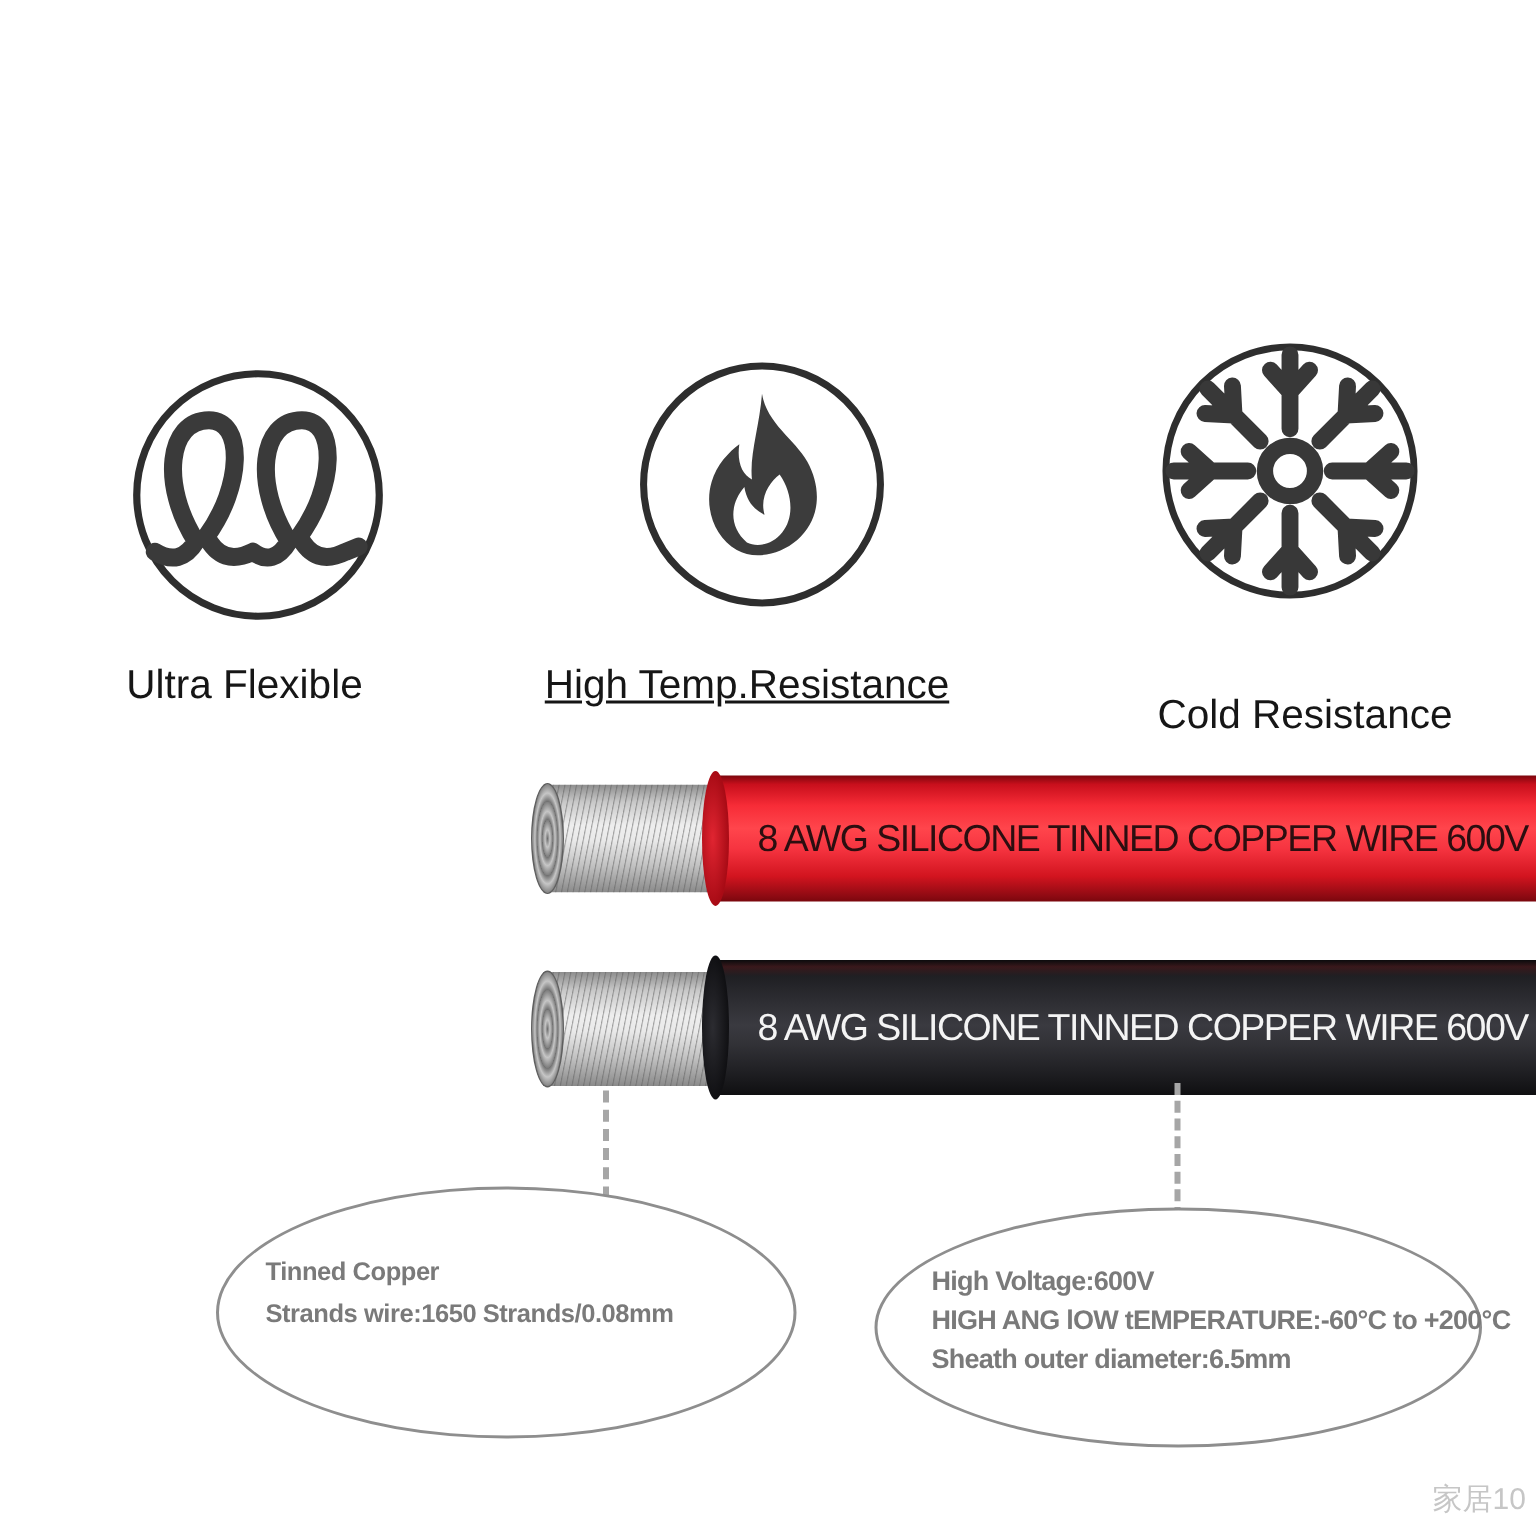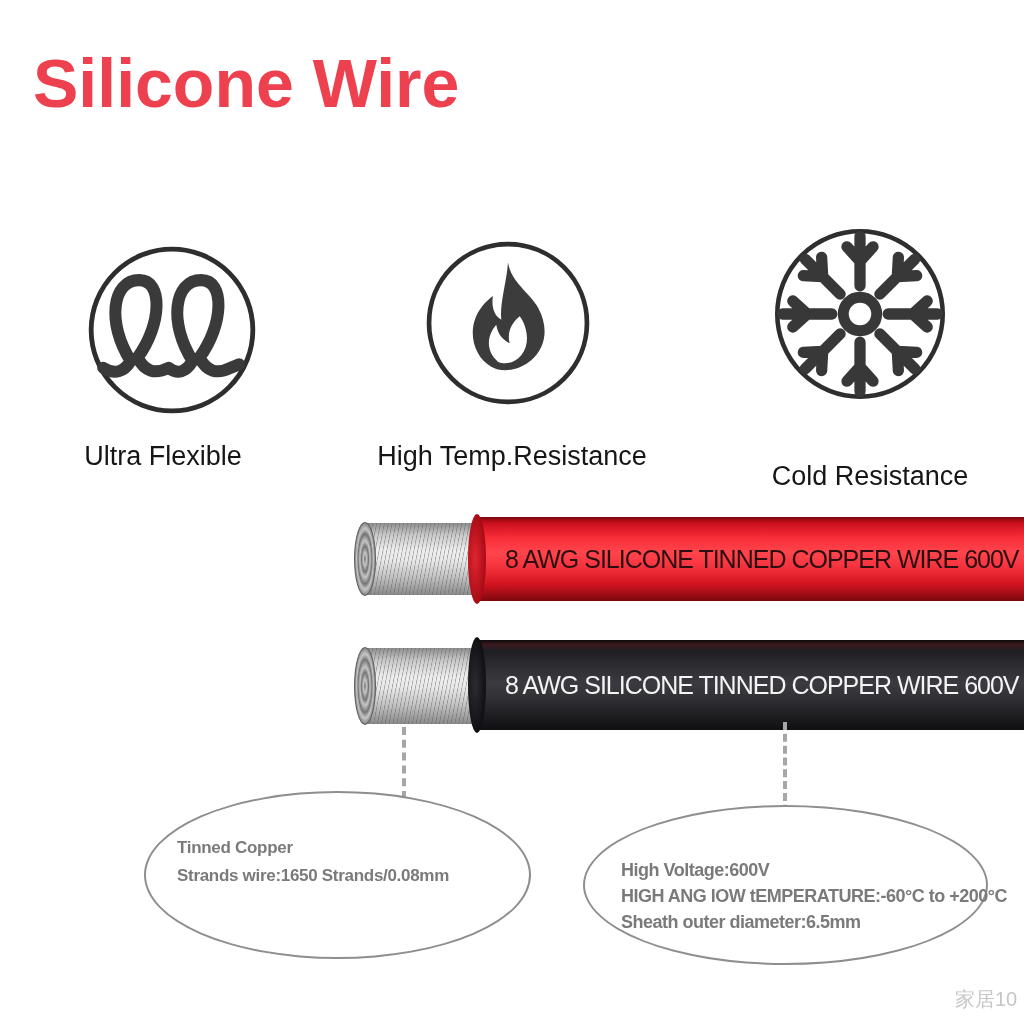--- a/index.html
+++ b/index.html
@@ -65,53 +65,52 @@
   }
   
   .bubble{
     position:absolute;border:2px solid #8e8e8e;border-radius:50%;
     background:#ffffff;box-sizing:border-box;
   }
   .bubble-text{
     position:absolute;color:#7a7a7a;font-weight:bold;white-space:nowrap;
   }
   .bubble-text-left{left:177px;top:834px;font-size:17px;line-height:28px;letter-spacing:-0.3px;}
-  .bubble-text-right{left:621px;top:841px;font-size:18px;line-height:26px;letter-spacing:-0.5px;margin-top:16px;}
+  .bubble-text-right{left:621px;top:841px;font-size:18px;line-height:26px;letter-spacing:-0.5px;}
   
   .watermark{
     position:absolute;left:955px;top:986px;font-size:20px;color:#c6c6c6;
   }
 </style>
 </head>
 <body>
 
 <div id="stage">
 
-  <div class="page-title">Silicone Wire</div>
 
   <div class="feature-circle" style="left:86px;top:244px;">
     <span>
       <svg width="172" height="172" viewBox="0 0 100 100">
         <circle cx="50" cy="50" r="47" fill="none" stroke="#2e2e2e" stroke-width="2.8"></circle>
         <path d="M 10 72 Q 20 78 26 68 C 12 46 15 21 31 21 C 45 21 44 47 30 66 Q 36 78 48 72 Q 56 78 62 68 C 48 46 51 21 67 21 C 81 21 80 47 66 66 Q 72 78 84 72 L 89 70" fill="none" stroke="#3a3a3a" stroke-width="7" stroke-linecap="round" stroke-linejoin="round"></path>
       </svg>
     </span>
   </div>
   <div class="feature-label" style="left:163px;">Ultra Flexible</div>
 
   <div class="feature-circle" style="left:424px;top:239px;">
     <span>
       <svg width="168" height="168" viewBox="0 0 100 100">
         <circle cx="50" cy="50" r="47" fill="none" stroke="#2e2e2e" stroke-width="2.8"></circle>
         <path d="M 50 14 C 52 26 63 32 68 41 C 74 52 73 64 64 72 C 57 78 47 80 40 76 C 31 71 27 59 30 49 C 32 42 37 37 41 34 C 40 41 42 46 46 48 C 45 38 49 27 50 14 Z" fill="#3c3c3c"></path>
         <path d="M 44 73 C 37 67 37 58 43 51 C 44 57 47 60 51 62 C 49 55 53 49 57 46 C 62 53 63 63 58 69 C 54 74 48 75 44 73 Z" fill="#ffffff"></path>
       </svg>
     </span>
   </div>
-  <div class="feature-label" style="left:512px;">High Temp.Resistance</div>
+  <div class="feature-label" style="left:498px;text-decoration:underline;">High Temp.Resistance</div>
 
   <div class="feature-circle" style="left:772px;top:226px;">
     <span>
       <svg width="176" height="176" viewBox="0 0 100 100">
         <circle cx="50" cy="50" r="47" fill="none" stroke="#2e2e2e" stroke-width="2.6"></circle>
         <g stroke="#383838" stroke-width="6.4" stroke-linecap="round" fill="none">
           <path d="M66 50 L94 50 M80 50 L88.2 57.4 M80 50 L88.2 42.6"></path>
           <path d="M61.3 61.3 L81.1 81.1 M71.2 71.2 L71.8 82.2 M71.2 71.2 L82.2 71.8"></path>
           <path d="M50 66 L50 94 M50 80 L42.6 88.2 M50 80 L57.4 88.2"></path>
           <path d="M38.7 61.3 L18.9 81.1 M28.8 71.2 L17.8 71.8 M28.8 71.2 L28.2 82.2"></path>

